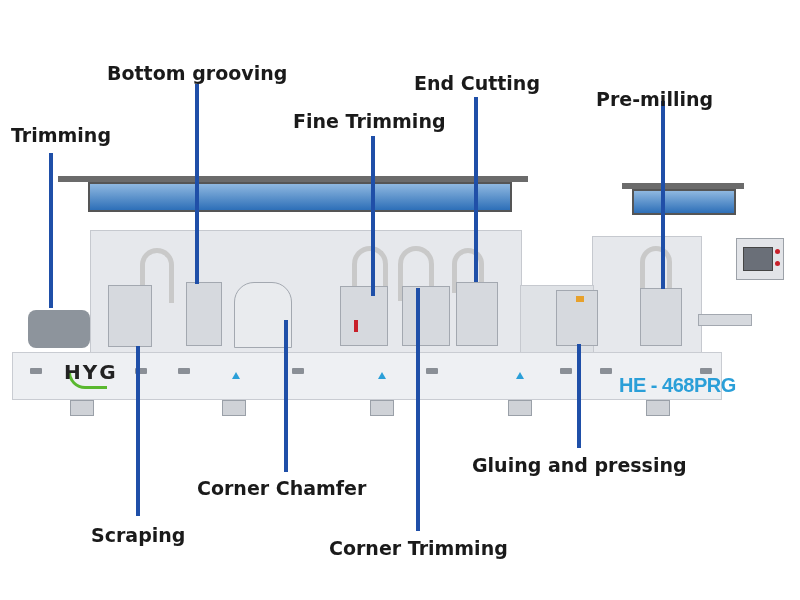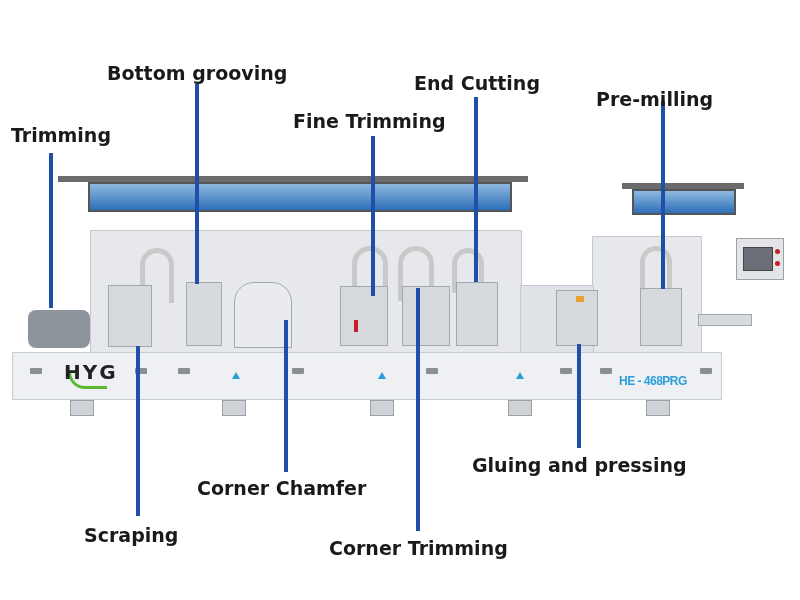--- a/index.html
+++ b/index.html
@@ -16,21 +16,21 @@
   .slot { position:absolute; width:12px; height:6px; background:#8a8f96; border-radius:1px; }
   .tri { position:absolute; width:0; height:0; border-left:4px solid transparent; border-right:4px solid transparent; border-bottom:7px solid #2a9fd8; }
   .motor { position:absolute; background:#8d949c; border-radius:8px; }
   .hose { position:absolute; border:5px solid #c9c9c9; border-bottom:none; border-radius:20px 20px 0 0; }
   .unit { position:absolute; background:#d6d9de; border:1px solid #a3a8b0; }
   .redpart { position:absolute; background:#c8202a; }
   .hmi { position:absolute; background:#e2e4e8; border:1px solid #9ca1a8; }
   .hmi-screen { position:absolute; background:#6a6f78; border:1px solid #444; }
   .logo { position:absolute; font-weight:bold; font-size:20px; color:#222; letter-spacing:2px; }
   .logo-swoosh { position:absolute; border:3px solid #5ab82f; border-top:none; border-right:none; border-radius:0 0 0 20px; }
-  .model { position:absolute; font-size:12px; color:#2a9fd8; font-family:"Liberation Sans", sans-serif; font-weight:bold; letter-spacing:-0.5px; }
+  .model { position:absolute; font-size:20px; color:#2a9fd8; font-family:"Liberation Sans", sans-serif; font-weight:bold; letter-spacing:-0.5px; }
 </style>
 </head>
 <body>
 
 <div class="machine" style="left:0;top:0;width:800px;height:600px;">
 
   <div class="canopy-rim" style="left:58px;top:176px;width:470px;"></div>
   <div class="canopy" style="left:88px;top:182px;width:420px;height:26px;"></div>
   <div class="canopy-rim" style="left:622px;top:183px;width:122px;"></div>
   <div class="canopy" style="left:632px;top:189px;width:100px;height:22px;"></div>
@@ -100,14 +100,14 @@
 <div class="leader" style="left:136px;top:346px;height:170px;"></div>
 <div class="leader" style="left:416px;top:288px;height:243px;"></div>
 
 <div class="label" style="left:107px;top:54px;margin-top:8px;">Bottom grooving</div>
 <div class="label" style="left:11px;top:124px;">Trimming</div>
 <div class="label" style="left:293px;top:110px;">Fine Trimming</div>
 <div class="label" style="left:414px;top:72px;">End Cutting</div>
 <div class="label" style="left:596px;top:88px;">Pre-milling</div>
 <div class="label" style="left:472px;top:454px;">Gluing and pressing</div>
 <div class="label" style="left:197px;top:477px;">Corner Chamfer</div>
-<div class="label" style="left:84px;top:524px;">Scraping</div>
+<div class="label" style="left:91px;top:524px;">Scraping</div>
 <div class="label" style="left:329px;top:537px;">Corner Trimming</div>
 
 </body></html>

